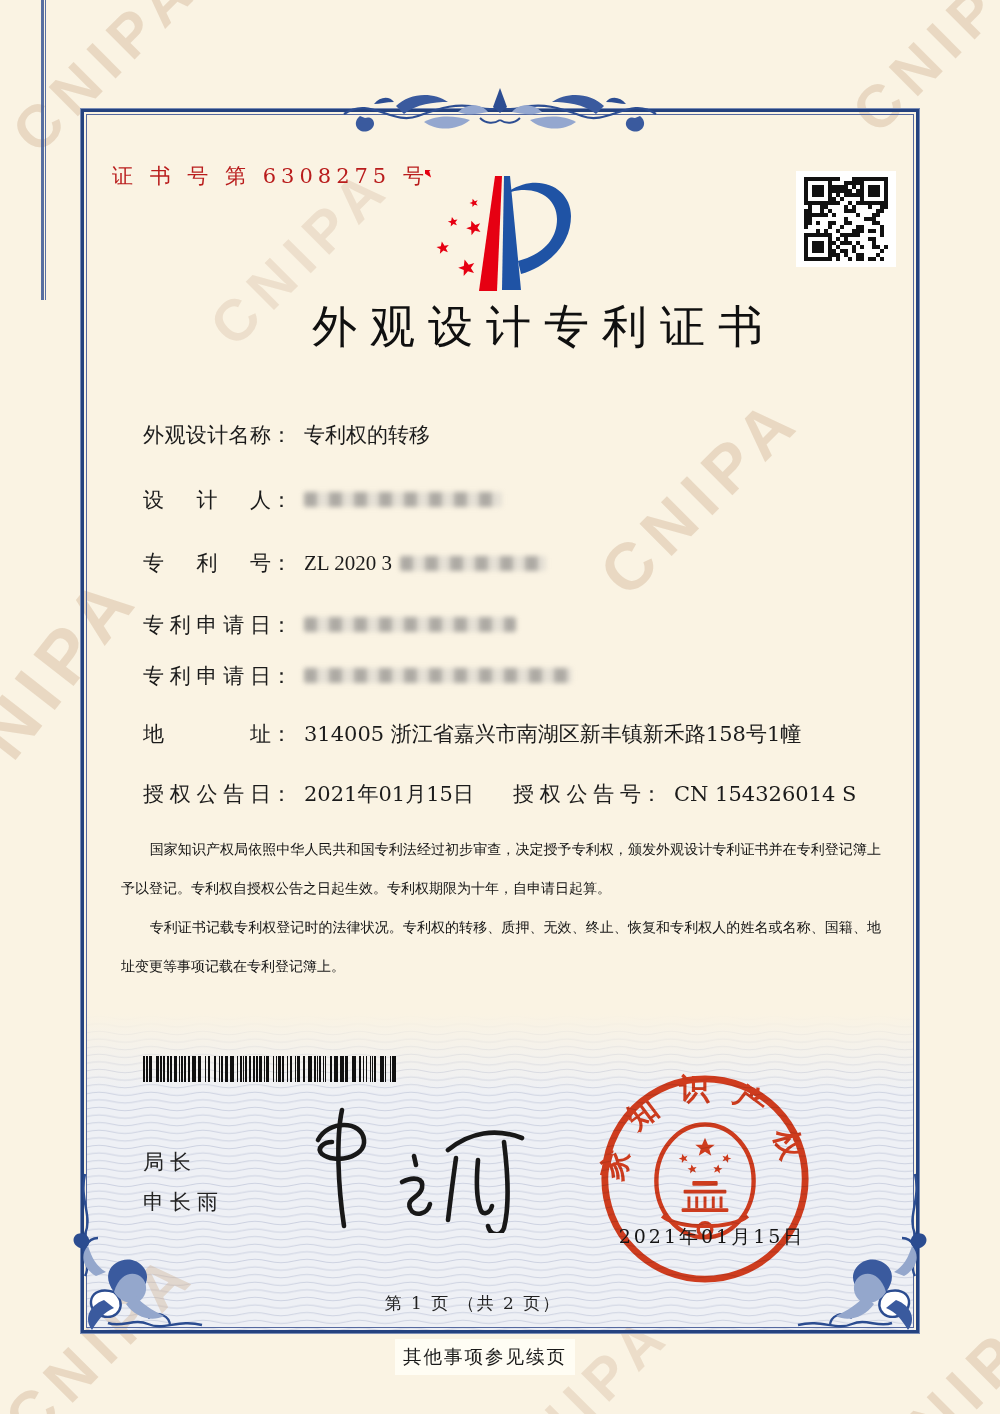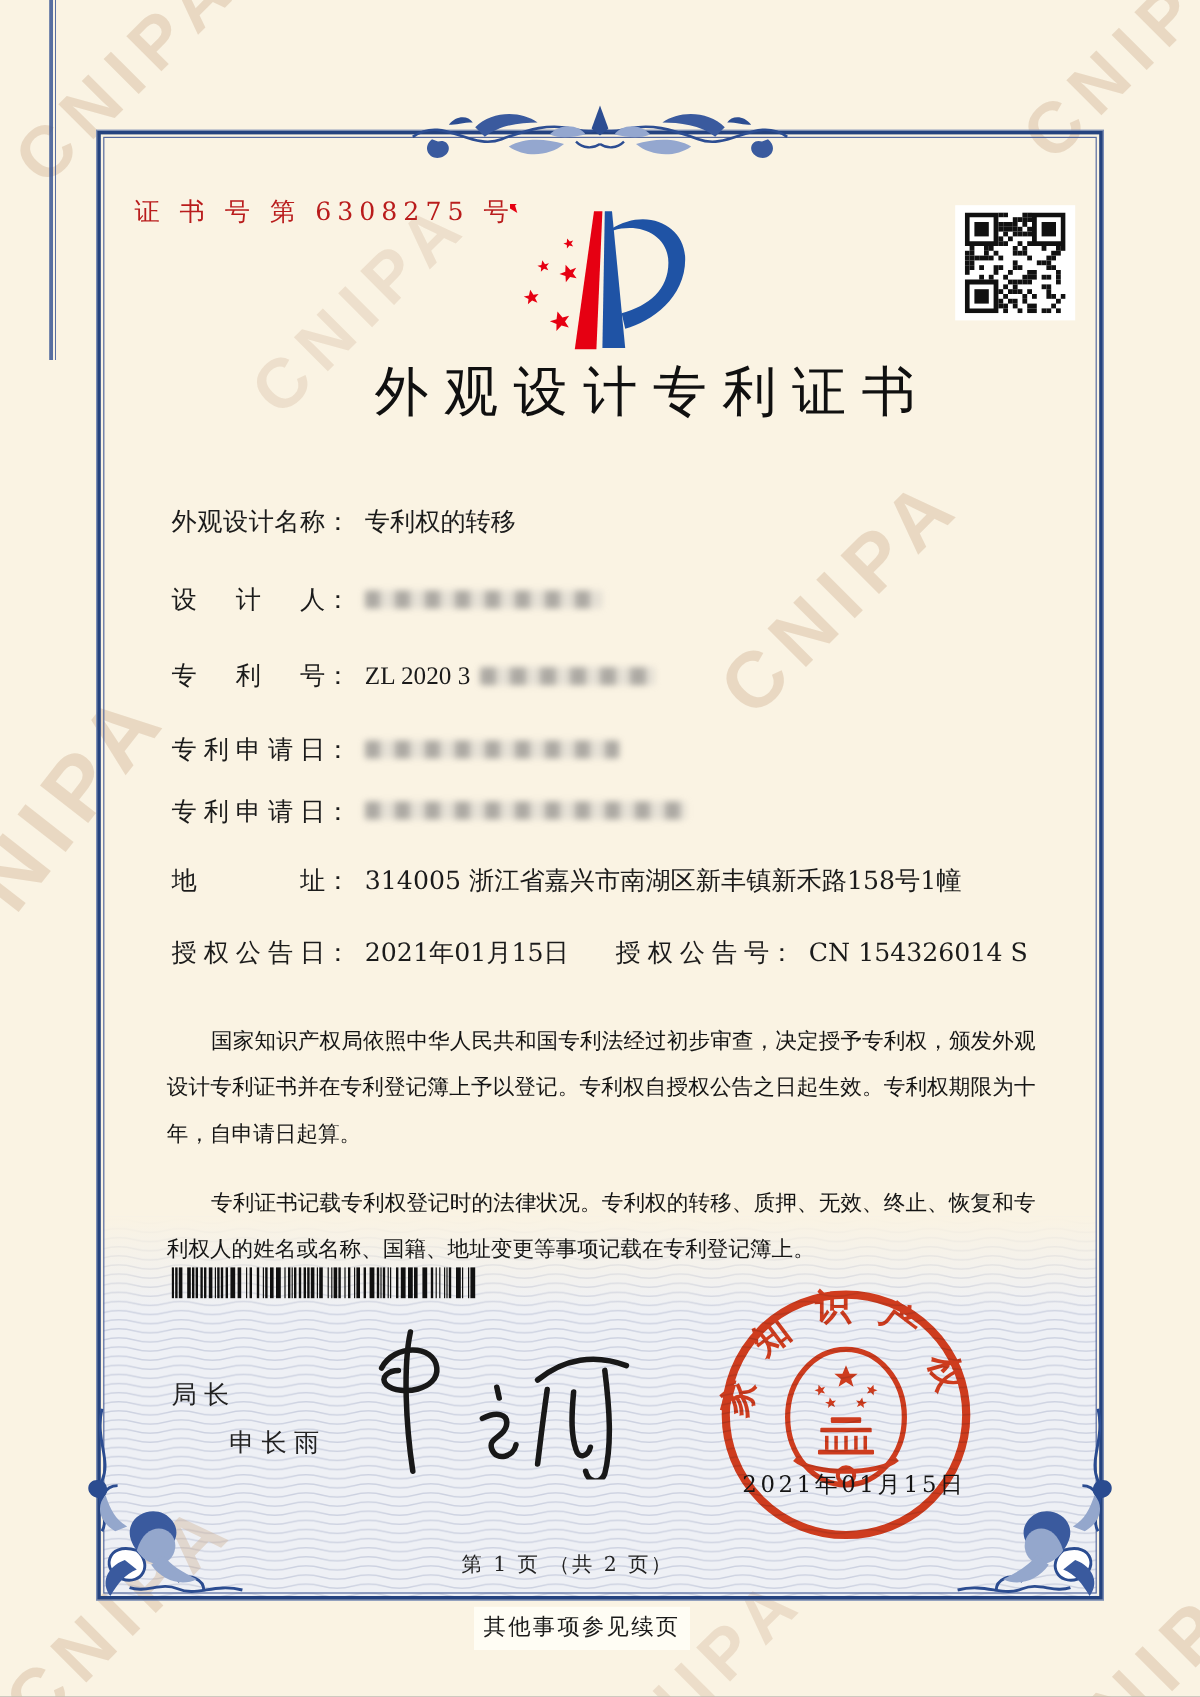--- a/index.html
+++ b/index.html
@@ -35,21 +35,21 @@
           align-items:center;justify-content:center;}
 
   .frow{position:absolute;left:143px;font-size:21px;z-index:5;white-space:nowrap;}
   .flabel{display:inline-block;width:128px;text-align:justify;text-align-last:justify;vertical-align:bottom;}
   .fcolon{display:inline-block;margin-right:12px;}
   .redact{display:inline-block;height:15px;vertical-align:middle;margin-top:-4px;border-radius:2px;
           background:repeating-linear-gradient(90deg,rgba(110,110,112,.55) 0 13px,rgba(175,175,178,.28) 13px 25px);
           filter:blur(2.6px);}
 
   .para{position:absolute;left:121px;top:830px;width:760px;z-index:5;}
-  .para p{margin:18px;font-size:18px;line-height:39px;text-align:justify;text-indent:2.05em;color:#141414;}
+  .para p{margin:0;font-size:14px;line-height:39px;text-align:justify;text-indent:2.05em;color:#141414;}
 
   .barcode{left:143px;top:1056px;z-index:5;}
 
   .sig-label{left:143px;font-size:21px;z-index:5;font-family:"Liberation Sans",sans-serif;color:#222;letter-spacing:6px;}
   .signature{left:298px;top:1098px;z-index:5;}
 
   .seal{left:598px;top:1072px;width:214px;height:214px;z-index:5;mix-blend-mode:multiply;opacity:.95;}
   .seal-date{left:612px;top:1224px;width:200px;text-align:center;z-index:6;font-size:19px;
              letter-spacing:3px;color:#141414;}
 
@@ -390,21 +390,21 @@
         <rect x="229" y="0" width="1" height="26" fill="#101010"></rect>
         <rect x="231" y="0" width="2" height="26" fill="#101010"></rect>
         <rect x="237" y="0" width="4" height="26" fill="#101010"></rect>
         <rect x="242" y="0" width="1" height="26" fill="#101010"></rect>
         <rect x="247" y="0" width="1" height="26" fill="#101010"></rect>
         <rect x="249" y="0" width="4" height="26" fill="#101010"></rect>
       </g>
   </svg>
 
   <div class="abs sig-label" style="top:1148px;">局长</div>
-  <div class="abs sig-label" style="top:1188px;margin-left:48px;">申长雨</div>
+  <div class="abs sig-label" style="top:1188px;">申长雨</div>
 
   <svg class="abs signature" width="235" height="135" viewBox="0 0 235 135">
     <g fill="none" stroke="#181818" stroke-width="4.6" stroke-linecap="round" stroke-linejoin="round">
       <path d="M44 12 C 38 40 40 88 46 128"></path>
       <path d="M20 42 C 30 22 64 22 66 42 C 68 60 36 66 24 56 C 18 50 26 44 34 44"></path>
       <path d="M116 58 l 2 9"></path>
       <path d="M104 84 C 116 78 126 80 124 90 C 122 100 108 100 112 110 C 116 120 130 116 132 106"></path>
       <path d="M150 52 C 172 34 198 30 224 40"></path>
       <path d="M158 60 C 154 88 152 106 150 122"></path>
       <path d="M180 62 C 178 84 178 98 182 110 C 184 118 192 116 194 108"></path>

